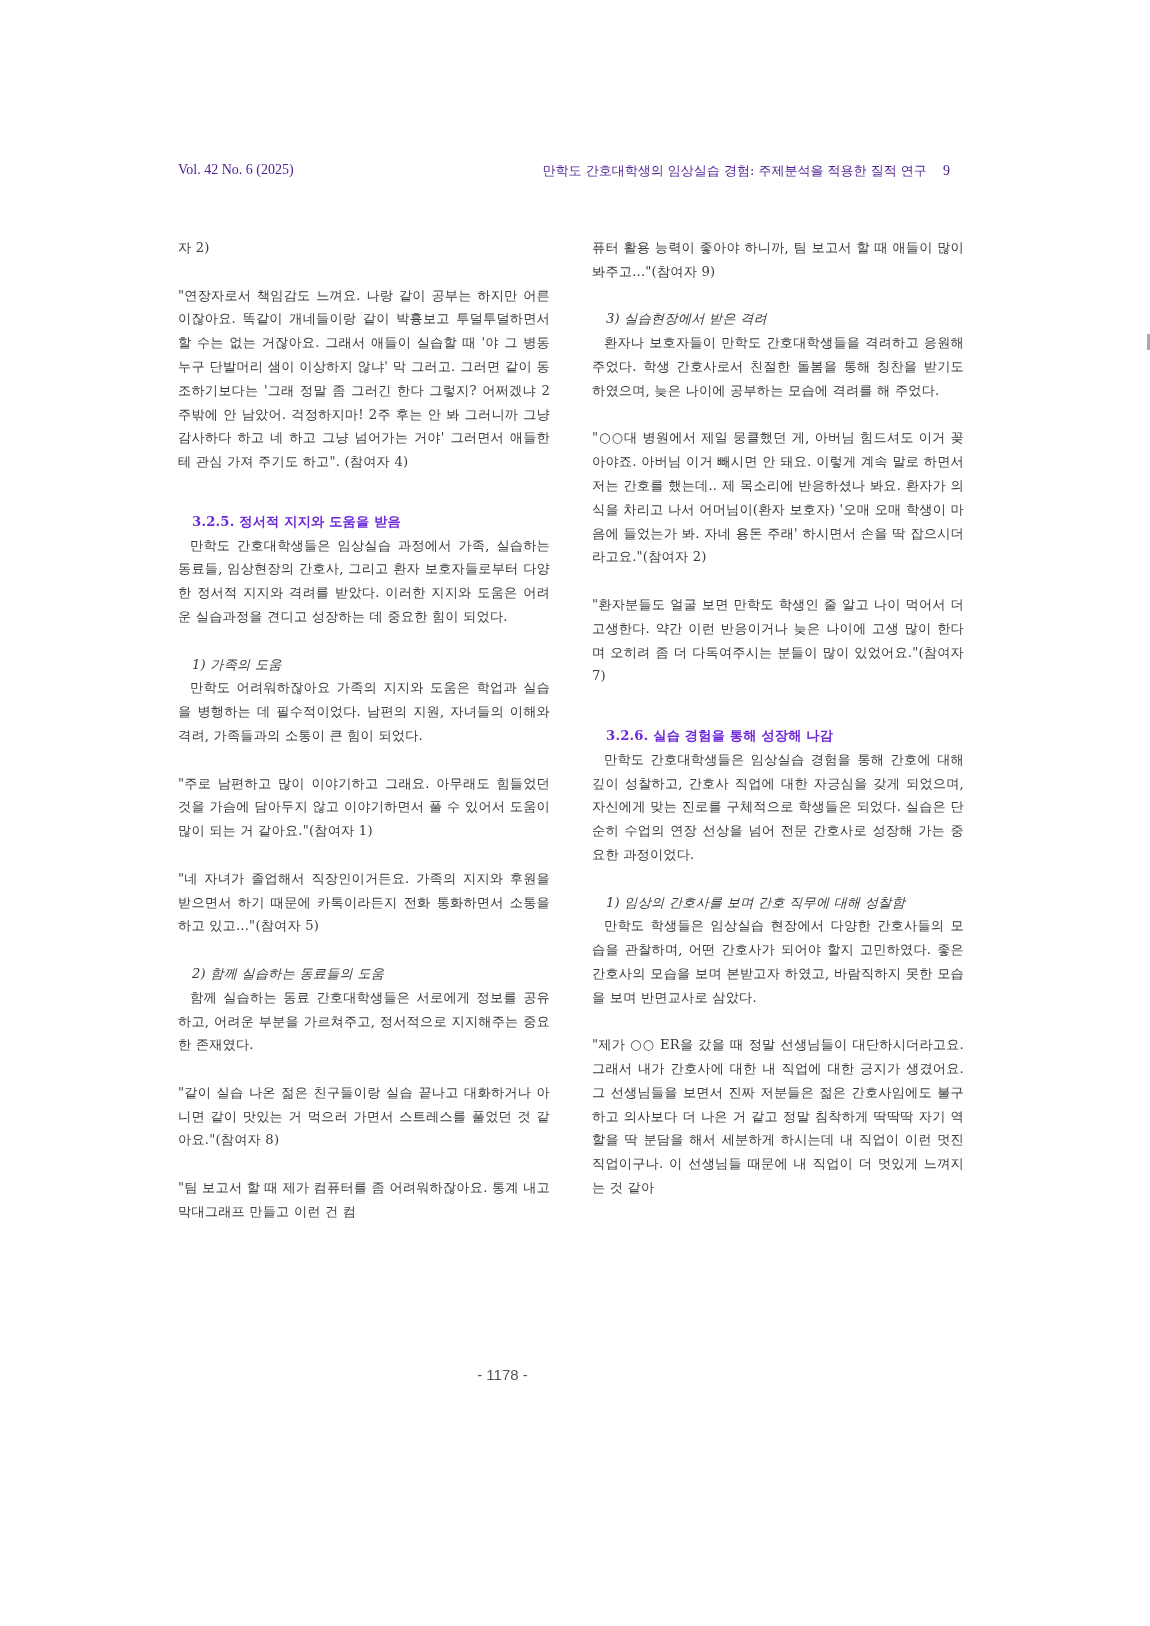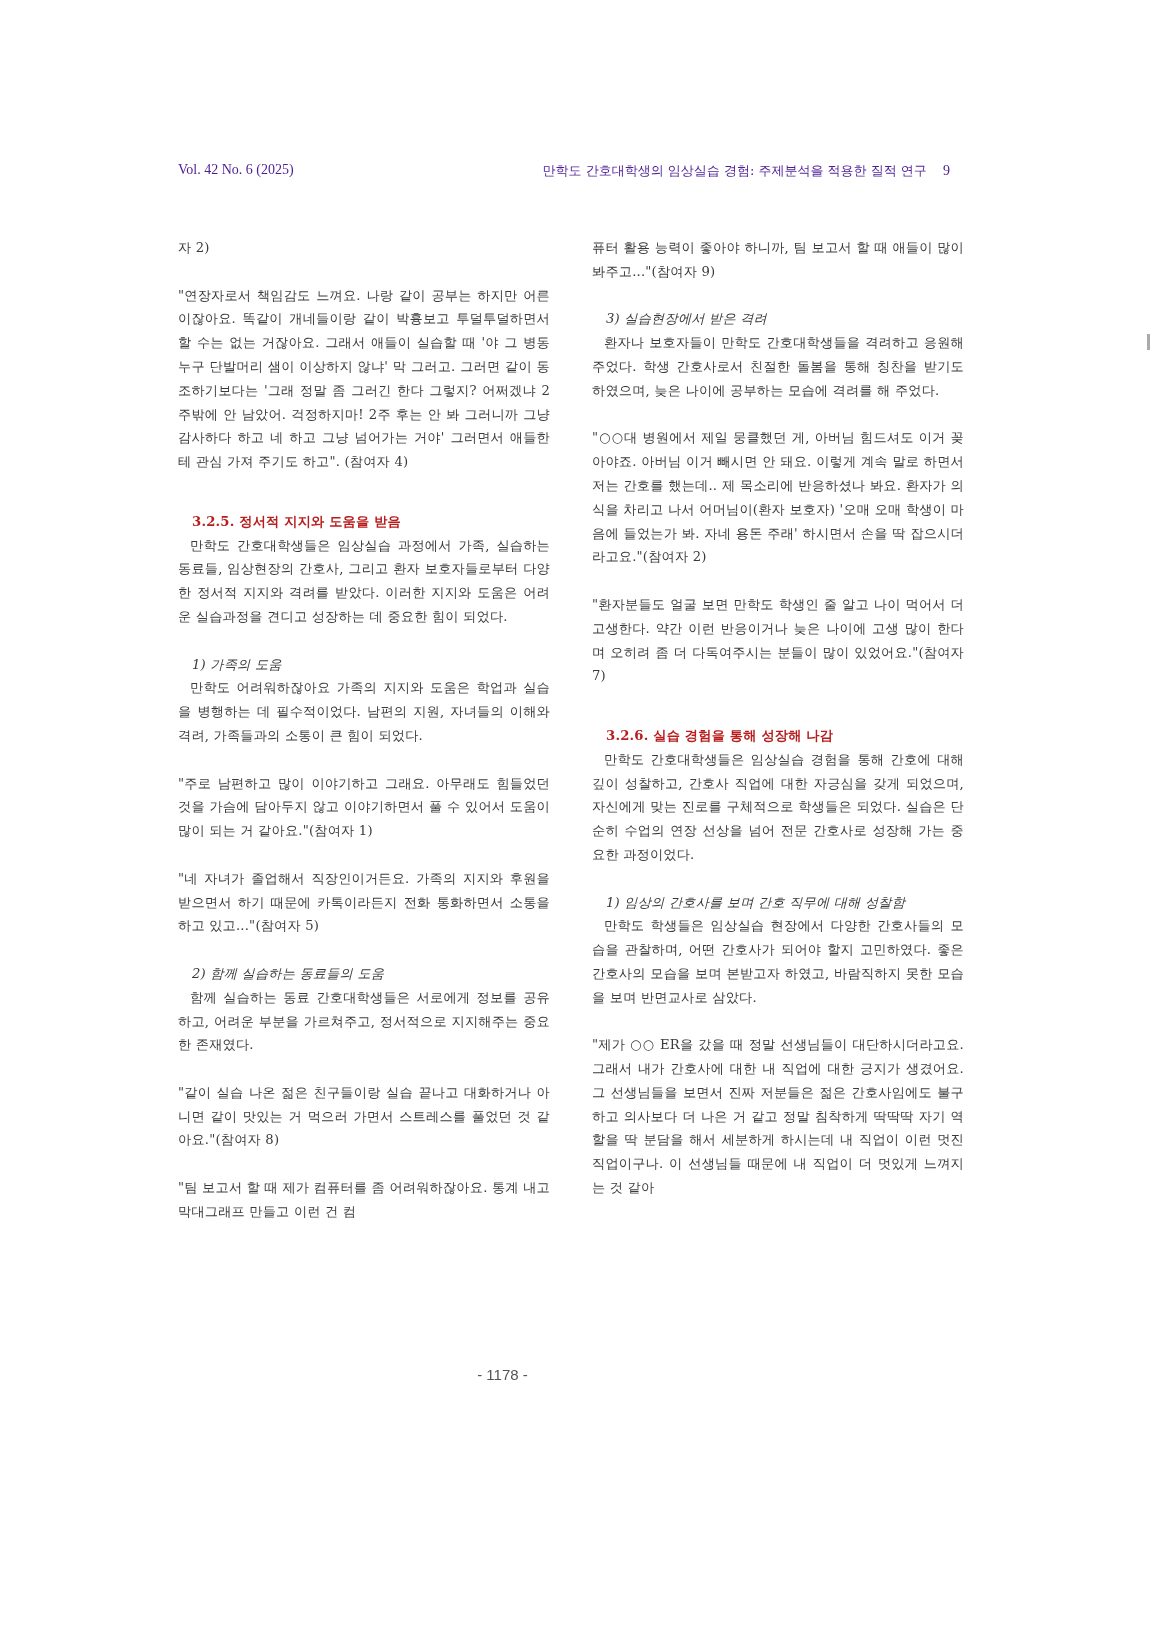--- a/index.html
+++ b/index.html
@@ -11,21 +11,21 @@
   .header .right { position: absolute; right: 10px; top: 0; }
   .header .pageno { margin-left: 12px; font-family: "Liberation Serif", serif; font-size: 14px; }
   .col { position: absolute; top: 236px; width: 372px; font-size: 13.2px; line-height: 23.8px;
          letter-spacing: 0.2px; text-align: justify; }
   .col.left { left: 178px; }
   .col.right { left: 584px; margin-left: 8px; }
   .p { margin: 0; }
   .gap { height: 23.8px; }
   .gap-s { height: 12px; }
   .indent { text-indent: 12px; }
-  .sec { font-weight: bold; color: #b91c1c; margin: 0; padding-left: 14px; }
+  .sec { font-weight: bold; color: #6d28d9; margin: 0; padding-left: 14px; }
   .sub { margin: 0; padding-left: 14px; font-style: italic; }
   .sub.hang { padding-left: 32px; text-indent: -18px; }
   .quote { margin: 0; }
   .footer { position: absolute; top: 1366px; left: 0; width: 1005px; text-align: center;
             font-family: "Liberation Sans", sans-serif; font-size: 15px; color: #555; }
   .edge-mark { position: absolute; right: 0; top: 334px; width: 3px; height: 16px; background: #aaa; }
 </style>
 </head>
 <body>
 

